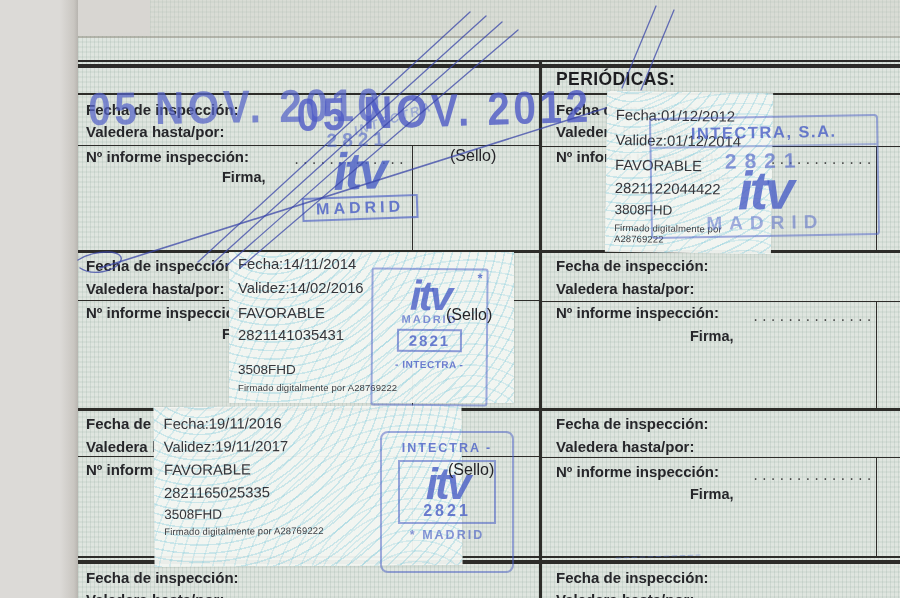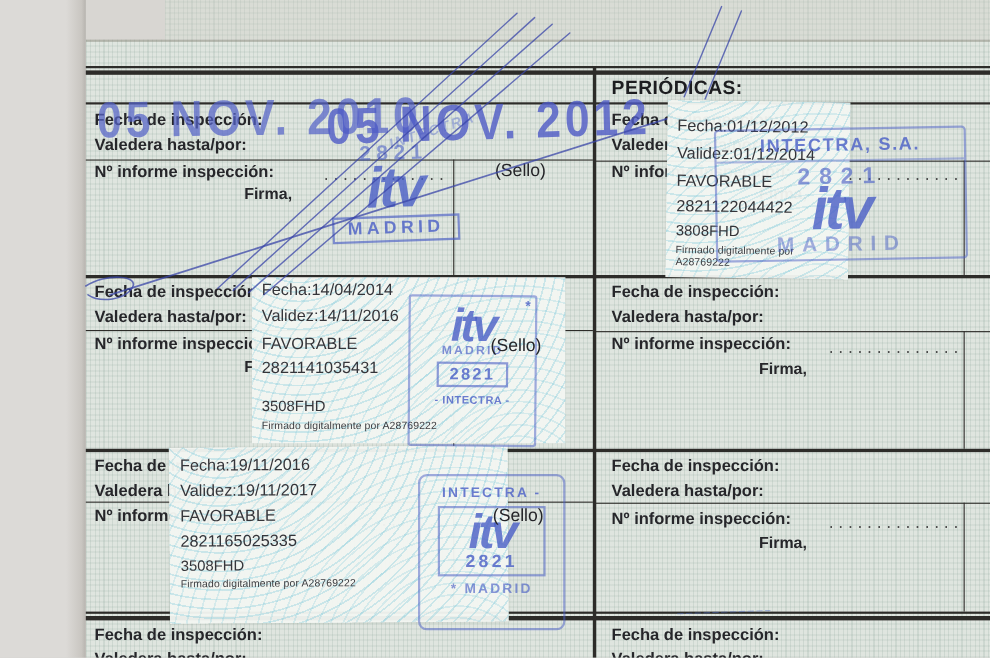--- a/index.html
+++ b/index.html
@@ -130,22 +130,22 @@
   <div class="sticker" style="left:606px;top:92px;width:157px;height:144px;padding:17px 0 0 9px;transform:rotate(.8deg)">
     <div class="ln" style="margin-bottom:10px">Fecha:01/12/2012</div>
     <div class="ln" style="margin-bottom:10px">Validez:01/12/2014</div>
     <div class="ln" style="margin-bottom:9px">FAVORABLE</div>
     <div class="ln" style="margin-bottom:7px">2821122044422</div>
     <div class="ln plate" style="margin-bottom:5px">3808FHD</div>
     <div class="fine">Firmado digitalmente por A28769222</div>
   </div>
 
   <div class="sticker" style="left:229px;top:252px;width:276px;height:146px;padding:5px 0 0 9px">
-    <div class="ln" style="margin-bottom:9px">Fecha:14/04/2014</div>
-    <div class="ln" style="margin-bottom:10px">Validez:14/11/2016</div>
+    <div class="ln" style="margin-bottom:9px">Fecha:14/11/2014</div>
+    <div class="ln" style="margin-bottom:10px">Validez:14/02/2016</div>
     <div class="ln" style="margin-bottom:8px">FAVORABLE</div>
     <div class="ln" style="margin-bottom:20px">2821141035431</div>
     <div class="ln plate" style="margin-bottom:5px">3508FHD</div>
     <div class="fine">Firmado digitalmente por A28769222</div>
   </div>
 
   <div class="sticker" style="left:154px;top:406px;width:298px;height:150px;padding:10px 0 0 10px;transform:rotate(-.4deg)">
     <div class="ln" style="margin-bottom:8px">Fecha:19/11/2016</div>
     <div class="ln" style="margin-bottom:8px">Validez:19/11/2017</div>
     <div class="ln" style="margin-bottom:9px">FAVORABLE</div>

